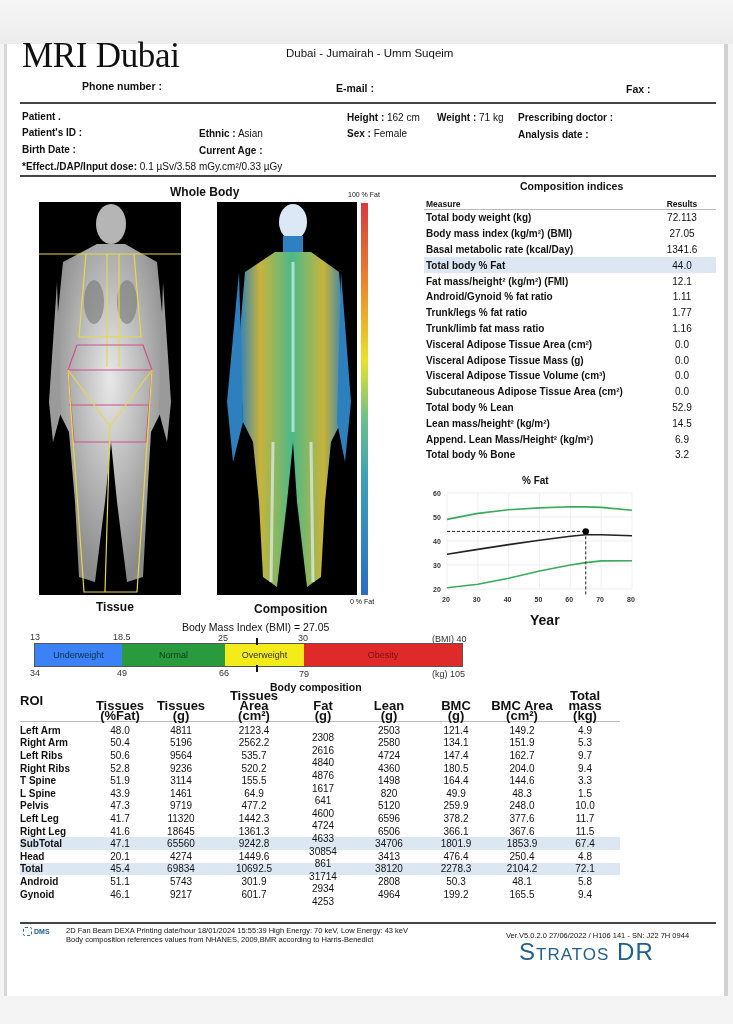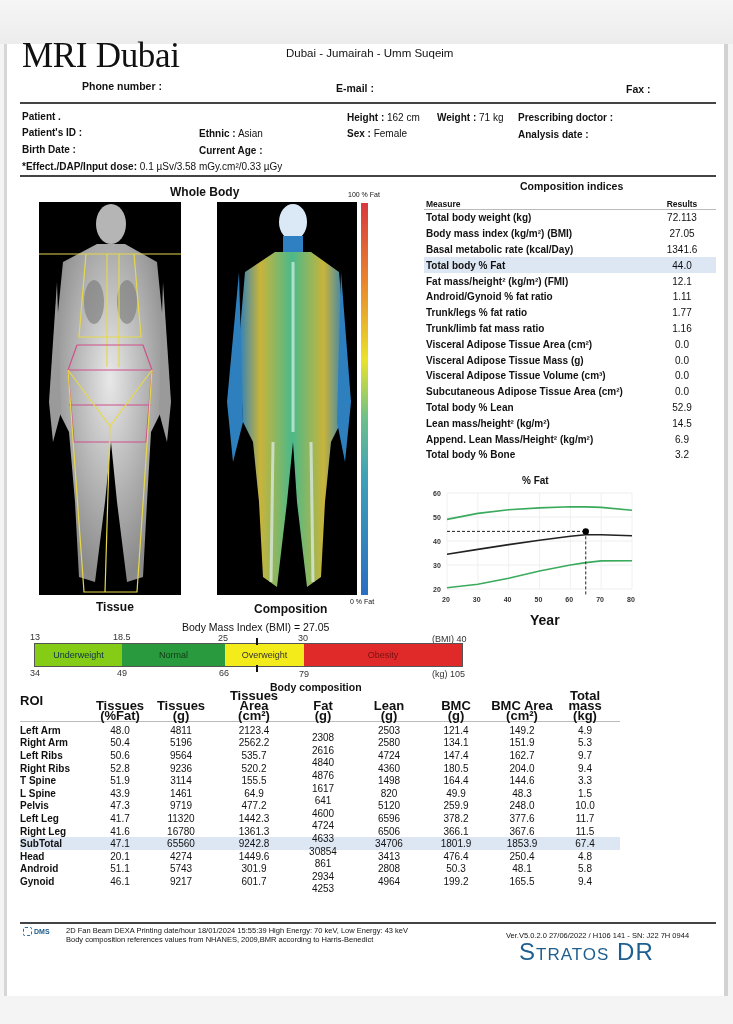--- a/index.html
+++ b/index.html
@@ -233,21 +233,21 @@
   <div class="abs" style="left:120px;top:142px;font-size:14px;font-weight:bold;">Year</div>
 </div>
 
 <div class="abs" style="left:182px;top:621px;font-size:10.5px;">Body Mass Index (BMI) = 27.05</div>
 <div class="abs tick-lbl" style="left:30px;top:632px;">13</div>
 <div class="abs tick-lbl" style="left:113px;top:632px;">18.5</div>
 <div class="abs tick-lbl" style="left:218px;top:633px;">25</div>
 <div class="abs tick-lbl" style="left:298px;top:633px;">30</div>
 <div class="abs tick-lbl" style="left:432px;top:634px;">(BMI) 40</div>
 <div class="abs bmi-bar">
-  <div class="bmi-seg" style="width: 87px; background: #84cc16; color: rgb(13, 47, 74);">
+  <div class="bmi-seg" style="width: 87px; background: #3b82f6; color: rgb(13, 47, 74);">
       <span>Underweight</span>
     </div>
   <div class="bmi-seg" style="width: 103px; background: rgb(42, 154, 62); color: rgb(15, 58, 20);">
       <span>Normal</span>
     </div>
   <div class="bmi-seg" style="width: 79px; background: rgb(243, 236, 26); color: rgb(51, 51, 51);">
       <span>Overweight</span>
     </div>
   <div class="bmi-seg" style="flex: 1 1 0%; background: rgb(224, 42, 42); color: rgb(122, 16, 16);">
       <span>Obesity</span>
@@ -386,21 +386,21 @@
         <div class="c w3">1442.3</div>
         <div class="c w4">4724</div>
         <div class="c w5">6596</div>
         <div class="c w6">378.2</div>
         <div class="c w7">377.6</div>
         <div class="c w8">11.7</div>
       </div>
       <div class="bc-row">
         <div class="roi w0">Right Leg</div>
         <div class="c w1">41.6</div>
-        <div class="c w2">16780</div>
+        <div class="c w2">18645</div>
         <div class="c w3">1361.3</div>
         <div class="c w4">4633</div>
         <div class="c w5">6506</div>
         <div class="c w6">366.1</div>
         <div class="c w7">367.6</div>
         <div class="c w8">11.5</div>
       </div>
       <div class="bc-row hl">
         <div class="roi w0">SubTotal</div>
         <div class="c w1">47.1</div>
@@ -416,20 +416,31 @@
         <div class="roi w0">Head</div>
         <div class="c w1">20.1</div>
         <div class="c w2">4274</div>
         <div class="c w3">1449.6</div>
         <div class="c w4">861</div>
         <div class="c w5">3413</div>
         <div class="c w6">476.4</div>
         <div class="c w7">250.4</div>
         <div class="c w8">4.8</div>
       </div>
+      <div class="bc-row hl">
+        <div class="roi w0">Total</div>
+        <div class="c w1">45.4</div>
+        <div class="c w2">69834</div>
+        <div class="c w3">10692.5</div>
+        <div class="c w4">31714</div>
+        <div class="c w5">38120</div>
+        <div class="c w6">2278.3</div>
+        <div class="c w7">2104.2</div>
+        <div class="c w8">72.1</div>
+      </div>
       <div class="bc-row">
         <div class="roi w0">Android</div>
         <div class="c w1">51.1</div>
         <div class="c w2">5743</div>
         <div class="c w3">301.9</div>
         <div class="c w4">2934</div>
         <div class="c w5">2808</div>
         <div class="c w6">50.3</div>
         <div class="c w7">48.1</div>
         <div class="c w8">5.8</div>

